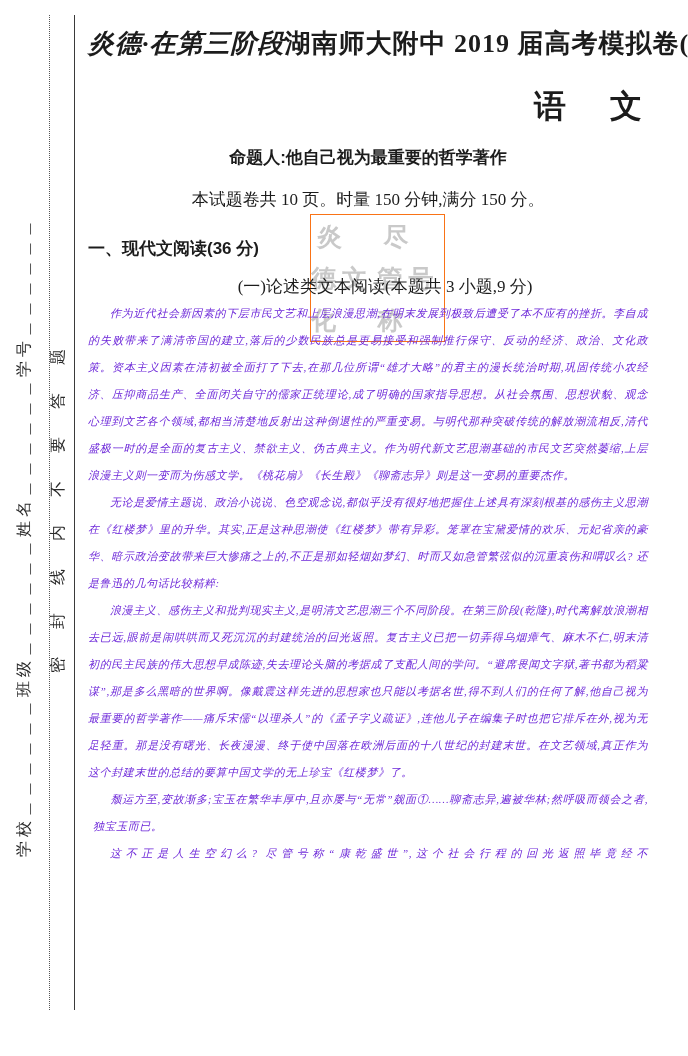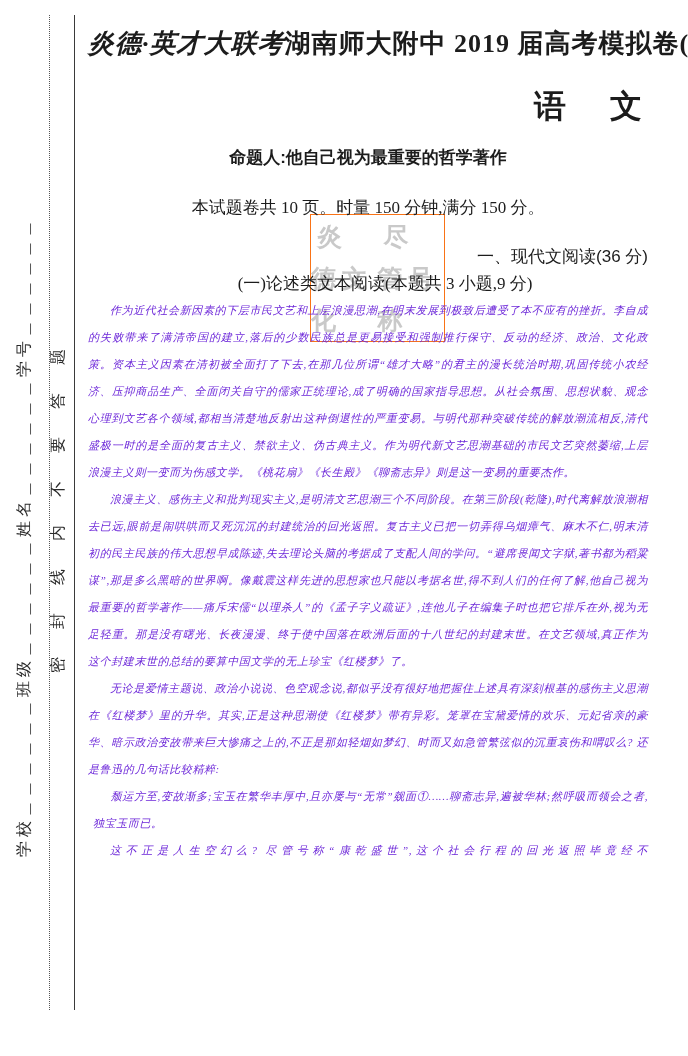--- a/index.html
+++ b/index.html
@@ -67,28 +67,28 @@
     font-size:32px;line-height:44px;font-weight:bold;
     letter-spacing:6px;
   }
   .setter{
     margin:18px 0 0 0;
     text-align:center;
     font-family:"Liberation Sans","DejaVu Sans",sans-serif;
     font-size:17px;line-height:24px;font-weight:bold;
   }
   .exam-info{
-    margin:24px 0 0 0;
+    margin:16px 0 0 0;
     text-align:center;
     font-size:17px;line-height:27px;
   }
   .section-title{
-    margin:22px 0 0 0;
+    margin:22px 0 11px 0;
     font-family:"Liberation Sans","DejaVu Sans",sans-serif;
-    font-size:17px;line-height:27px;font-weight:normal;text-align:right;
+    font-size:17px;line-height:27px;font-weight:bold;
   }
   .sub-line{
     font-size:17px;line-height:27px;
     text-indent:2em;
     text-align:center;
   }
   .passage p{
     margin:0;
     font-size:11px;line-height:27px;
     letter-spacing:0.6px;
@@ -110,35 +110,35 @@
   <div class="rot seal-text">密封线内不要答题</div>
   <div class="seal-solid"></div>
 
   <div class="watermark">
     <span>炎德文化</span>
     <span>尽管号称</span>
   </div>
 
   <div class="content">
 
-    <h1 class="title"><span class="brush">炎德·英才大联考</span><span class="plain">湖南师大附中 2019 届高考模拟卷(一)</span></h1>
+    <h1 class="title"><span class="brush">炎德·在第三阶段</span><span class="plain">湖南师大附中 2019 届高考模拟卷(一)</span></h1>
 
     <h2 class="subject">语　文</h2>
 
     <div class="setter">命题人:他自己视为最重要的哲学著作</div>
 
     <div class="exam-info">本试题卷共 10 页。时量 150 分钟,满分 150 分。</div>
 
     <div class="section-title">一、现代文阅读(36 分)</div>
 
     <div class="sub-line">(一)论述类文本阅读(本题共 3 小题,9 分)</div>
 
 
     <div class="passage">
       <p>作为近代社会新因素的下层市民文艺和上层浪漫思潮,在明末发展到极致后遭受了本不应有的挫折。李自成的失败带来了满清帝国的建立,落后的少数民族总是更易接受和强制推行保守、反动的经济、政治、文化政策。资本主义因素在清初被全面打了下去,在那几位所谓“雄才大略”的君主的漫长统治时期,巩固传统小农经济、压抑商品生产、全面闭关自守的儒家正统理论,成了明确的国家指导思想。从社会氛围、思想状貌、观念心理到文艺各个领域,都相当清楚地反射出这种倒退性的严重变易。与明代那种突破传统的解放潮流相反,清代盛极一时的是全面的复古主义、禁欲主义、伪古典主义。作为明代新文艺思潮基础的市民文艺突然萎缩,上层浪漫主义则一变而为伤感文学。《桃花扇》《长生殿》《聊斋志异》则是这一变易的重要杰作。</p>
+      <p>无论是爱情主题说、政治小说说、色空观念说,都似乎没有很好地把握住上述具有深刻根基的感伤主义思潮在《红楼梦》里的升华。其实,正是这种思潮使《红楼梦》带有异彩。笼罩在宝黛爱情的欢乐、元妃省亲的豪华、暗示政治变故带来巨大惨痛之上的,不正是那如轻烟如梦幻、时而又如急管繁弦似的沉重哀伤和喟叹么? 还是鲁迅的几句话比较精粹:</p>
       <p>浪漫主义、感伤主义和批判现实主义,是明清文艺思潮三个不同阶段。在第三阶段(乾隆),时代离解放浪潮相去已远,眼前是闹哄哄而又死沉沉的封建统治的回光返照。复古主义已把一切弄得乌烟瘴气、麻木不仁,明末清初的民主民族的伟大思想早成陈迹,失去理论头脑的考据成了支配人间的学问。“避席畏闻文字狱,著书都为稻粱谋”,那是多么黑暗的世界啊。像戴震这样先进的思想家也只能以考据名世,得不到人们的任何了解,他自己视为最重要的哲学著作——痛斥宋儒“以理杀人”的《孟子字义疏证》,连他儿子在编集子时也把它排斥在外,视为无足轻重。那是没有曙光、长夜漫漫、终于使中国落在欧洲后面的十八世纪的封建末世。在文艺领域,真正作为这个封建末世的总结的要算中国文学的无上珍宝《红楼梦》了。</p>
-      <p>无论是爱情主题说、政治小说说、色空观念说,都似乎没有很好地把握住上述具有深刻根基的感伤主义思潮在《红楼梦》里的升华。其实,正是这种思潮使《红楼梦》带有异彩。笼罩在宝黛爱情的欢乐、元妃省亲的豪华、暗示政治变故带来巨大惨痛之上的,不正是那如轻烟如梦幻、时而又如急管繁弦似的沉重哀伤和喟叹么? 还是鲁迅的几句话比较精粹:</p>
       <p class="quote">颓运方至,变故渐多;宝玉在繁华丰厚中,且亦屡与“无常”觌面①……聊斋志异,遍被华林;然呼吸而领会之者,独宝玉而已。</p>
       <p class="cut">这不正是人生空幻么? 尽管号称“康乾盛世”,这个社会行程的回光返照毕竟经不</p>
     </div>
 
   </div>
 </div>
 
 </body></html>

